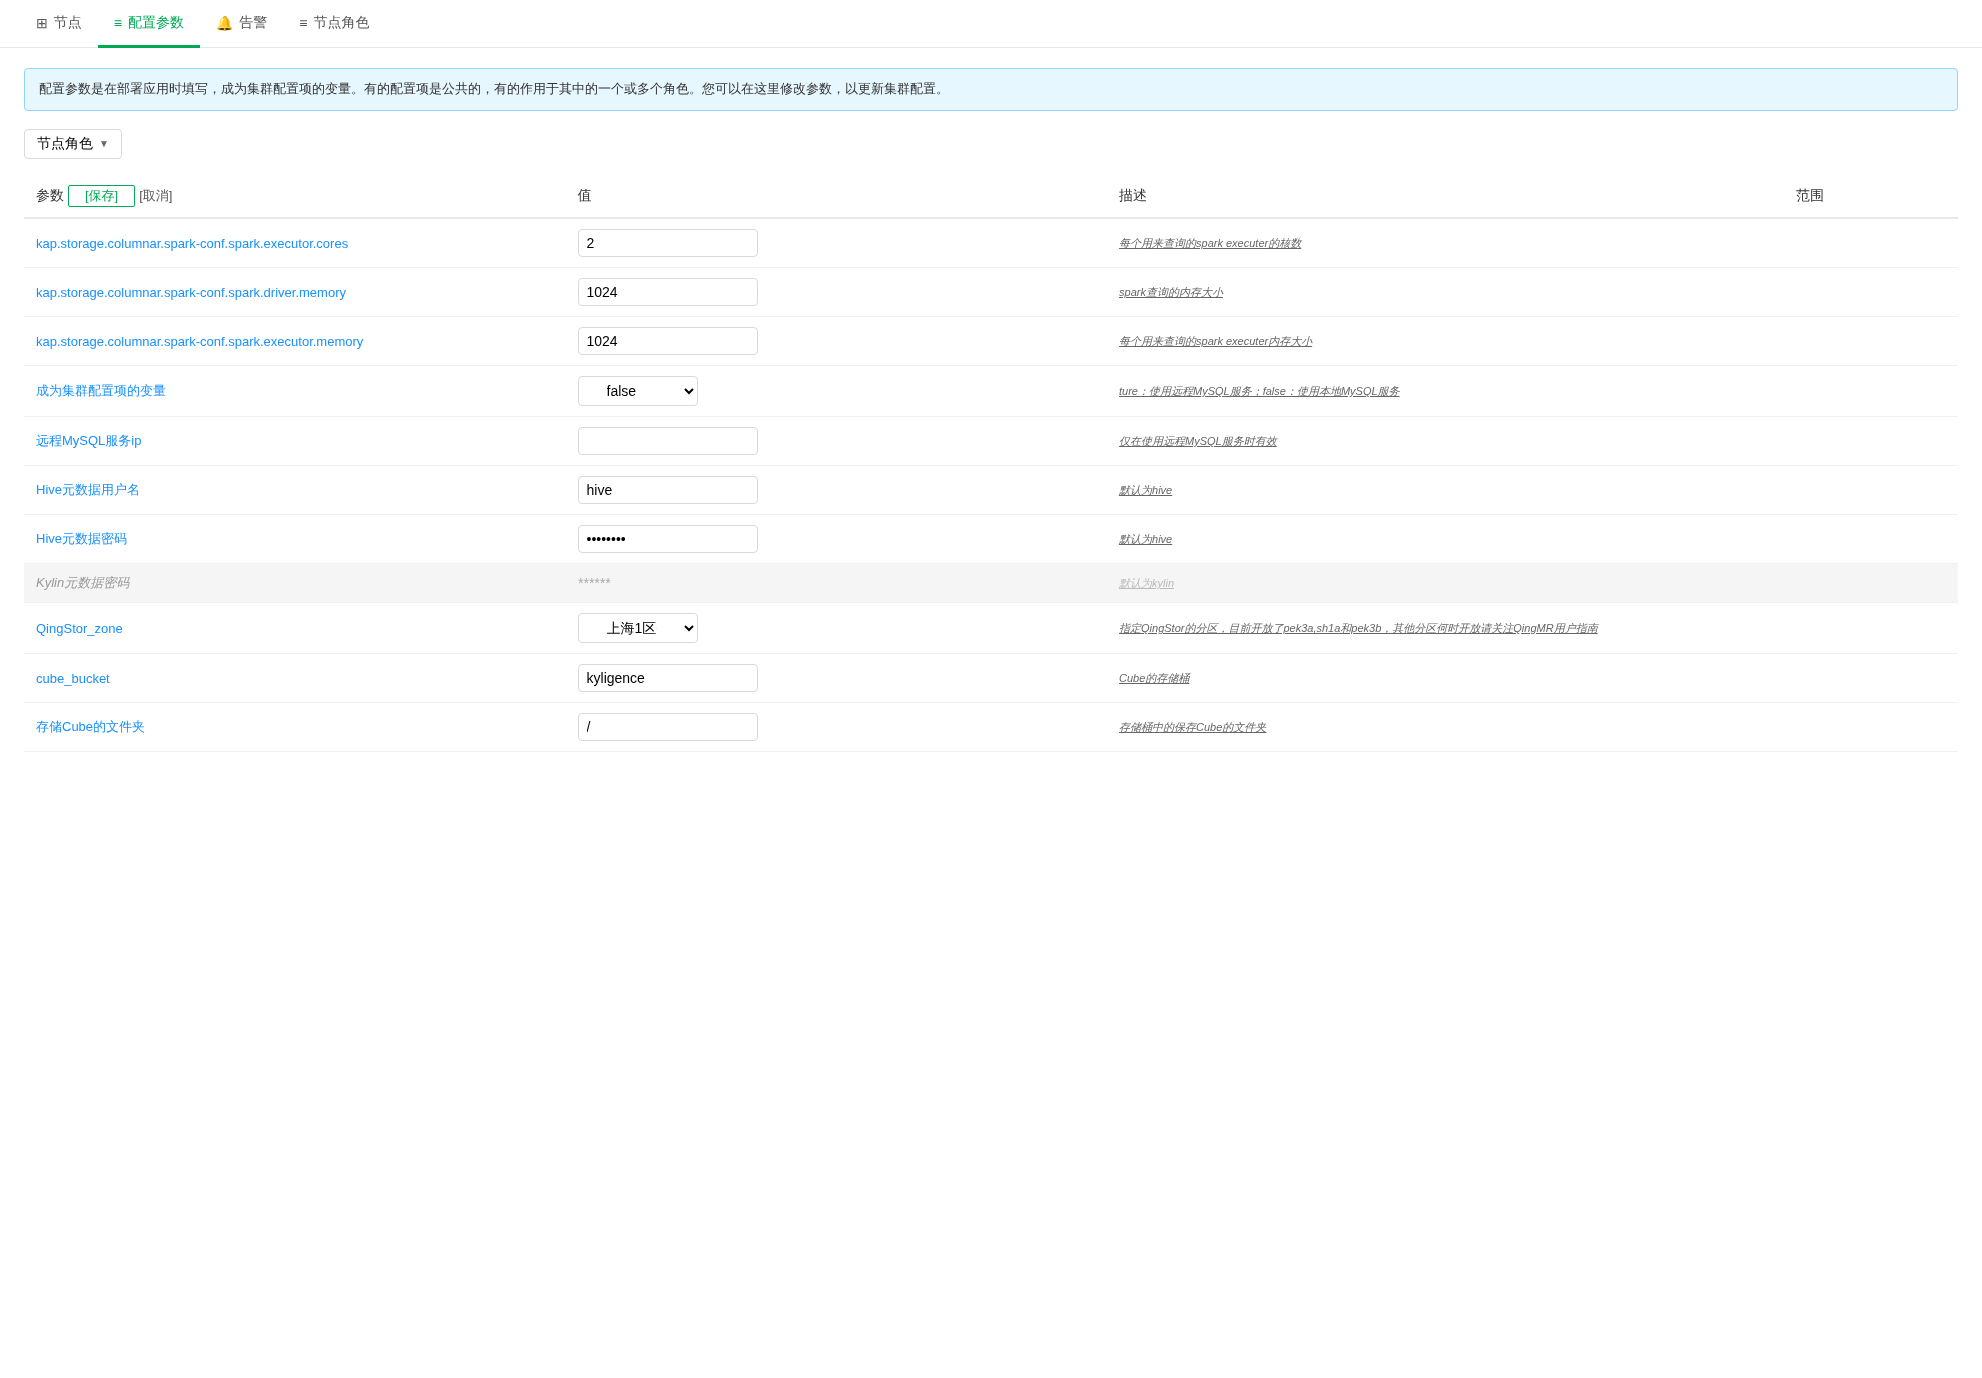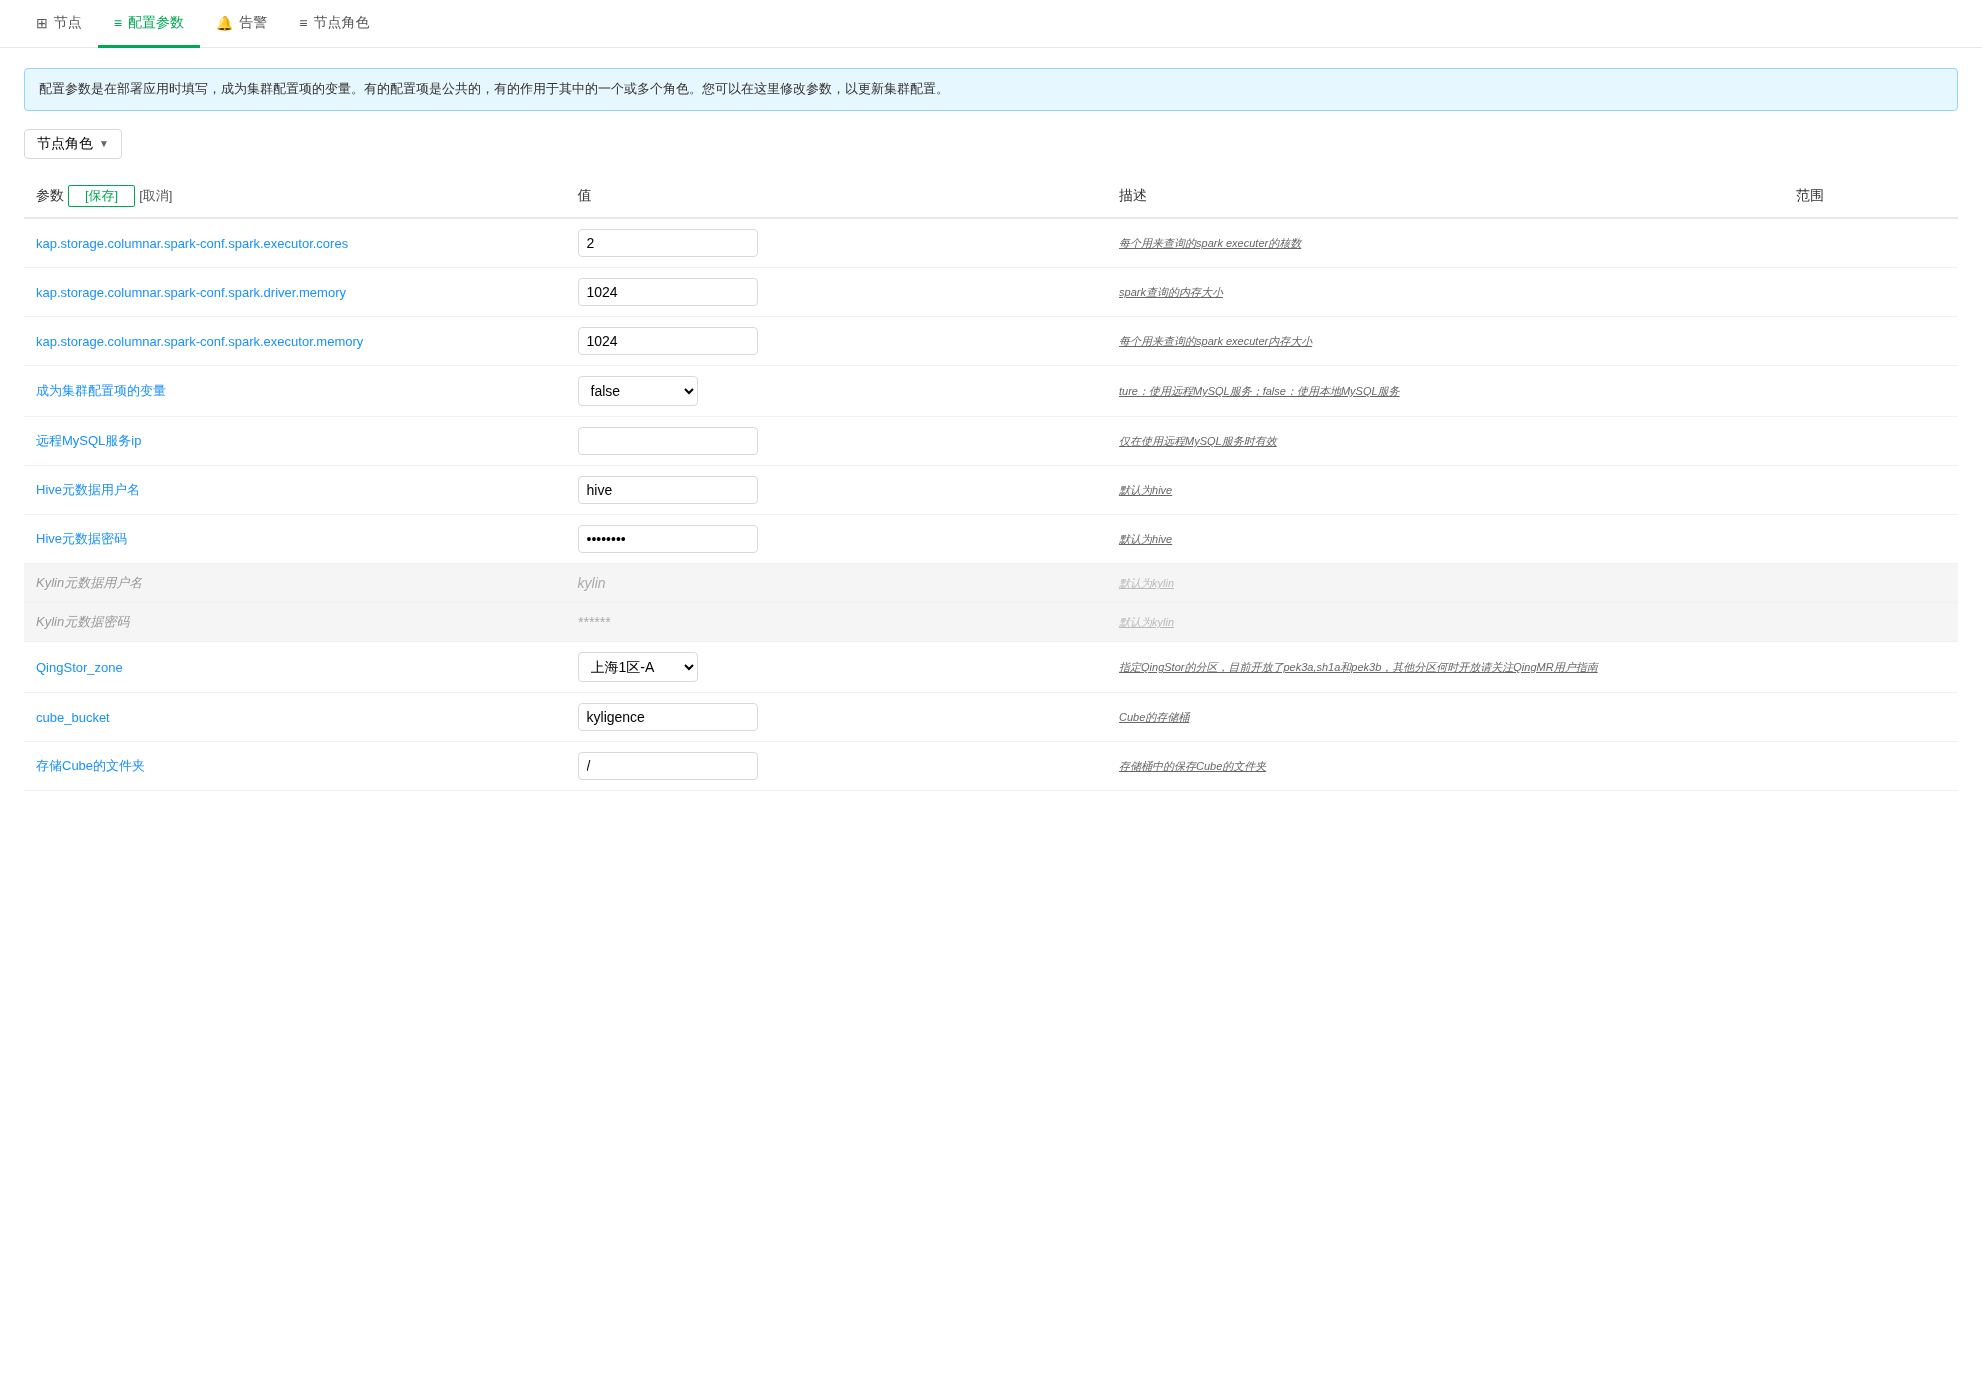--- a/index.html
+++ b/index.html
@@ -132,21 +132,21 @@
       border-radius: 4px;
       padding: 5px 8px;
       font-size: 14px;
       outline: none;
     }
 
     
     .value-select {
       border: 1px solid #d9d9d9;
       border-radius: 4px;
-      padding: 5px 8px;
+      padding: 5px 24px;
       font-size: 14px;
       background: #fff;
       outline: none;
       width: 120px;
     }
 
     
     .desc-text {
       color: #666;
       font-style: italic;
@@ -253,26 +253,20 @@
           <td class="col-desc"><span class="desc-text">默认为hive</span></td>
           <td class="col-range"></td>
         </tr>
         <tr>
           <td class="col-param"><span class="param-name">Hive元数据密码</span></td>
           <td class="col-value"><input class="value-input" type="password" value="hivepass" style=""></td>
           <td class="col-desc"><span class="desc-text">默认为hive</span></td>
           <td class="col-range"></td>
         </tr>
         <tr class="disabled-row">
-          <td class="col-param"><span class="param-name italic">Kylin元数据用户名</span></td>
-          <td class="col-value"><span style="color: rgb(170, 170, 170); font-style: italic;">kylin</span></td>
-          <td class="col-desc"><span class="desc-text disabled">默认为kylin</span></td>
-          <td class="col-range"></td>
-        </tr>
-        <tr class="disabled-row">
           <td class="col-param"><span class="param-name italic">Kylin元数据密码</span></td>
           <td class="col-value"><span style="color: rgb(170, 170, 170); font-style: italic;">******</span></td>
           <td class="col-desc"><span class="desc-text disabled">默认为kylin</span></td>
           <td class="col-range"></td>
         </tr>
         <tr>
           <td class="col-param"><span class="param-name">QingStor_zone</span></td>
           <td class="col-value"><select class="value-select"><option value="上海1区-A">上海1区-A</option><option value="上海1区-B">上海1区-B</option><option value="北京3区-A">北京3区-A</option></select></td>
           <td class="col-desc"><span class="desc-text">指定QingStor的分区，目前开放了pek3a,sh1a和pek3b，其他分区何时开放请关注QingMR用户指南</span></td>
           <td class="col-range"></td>

